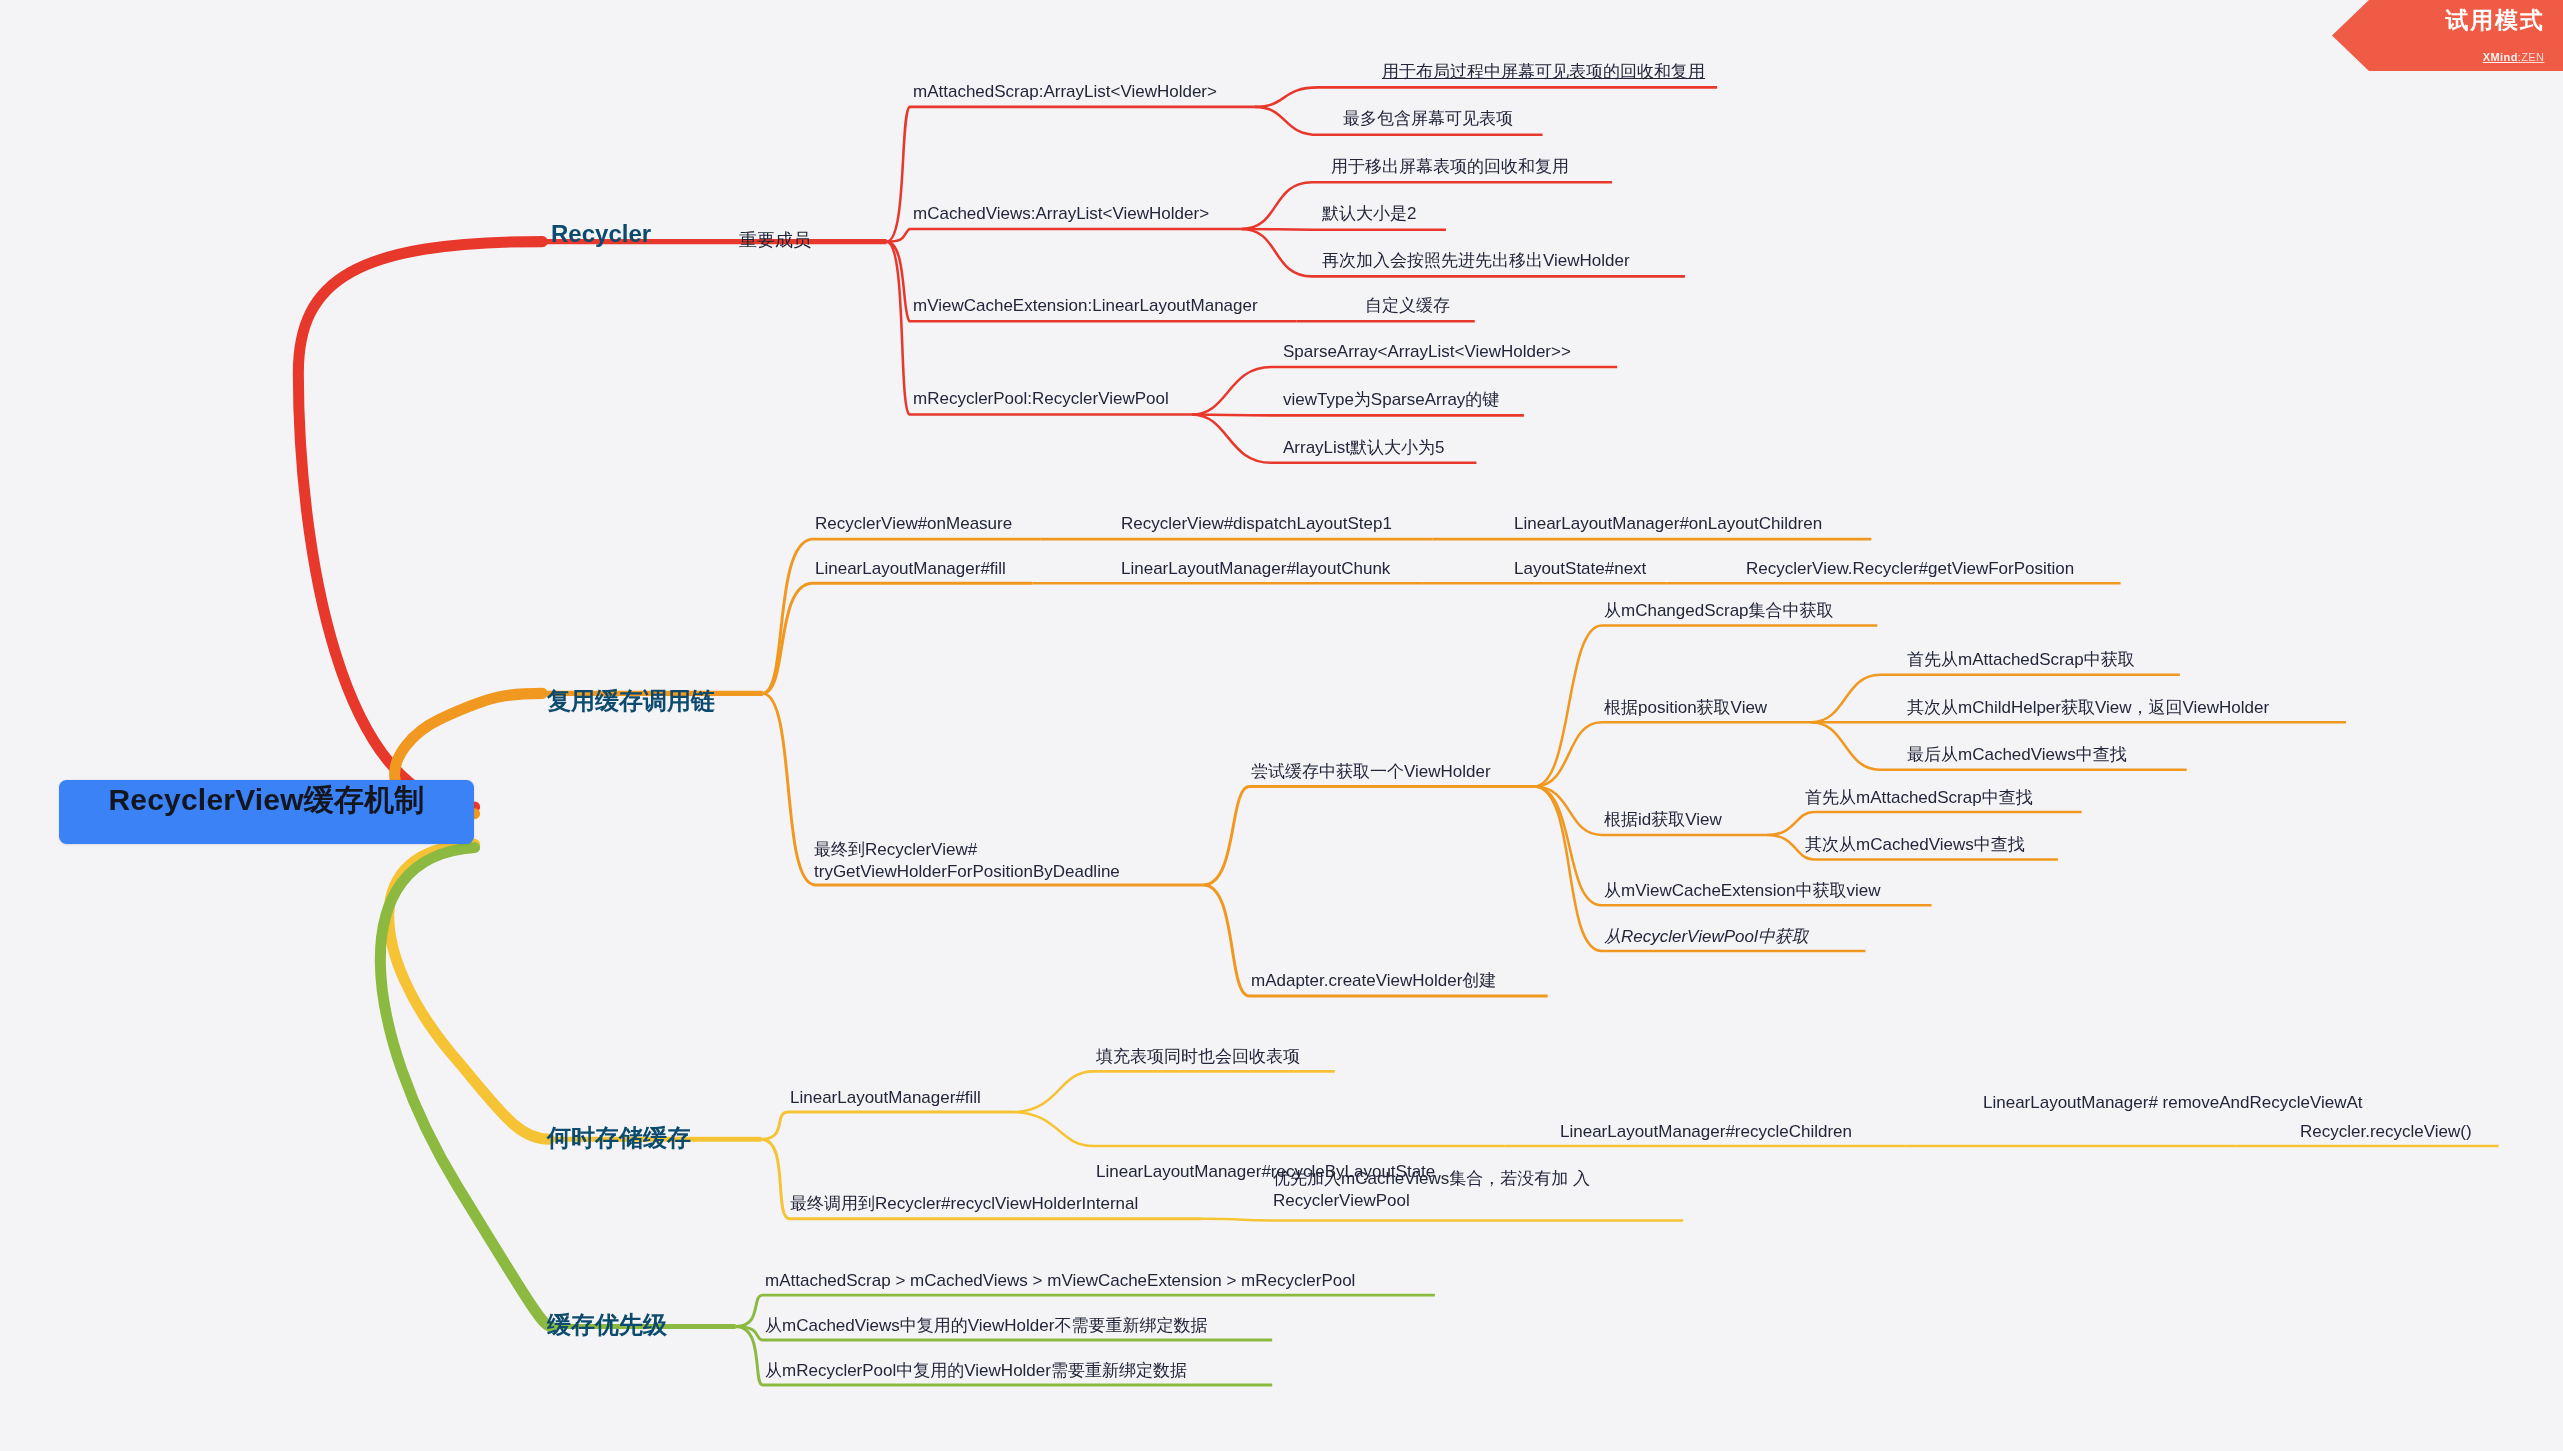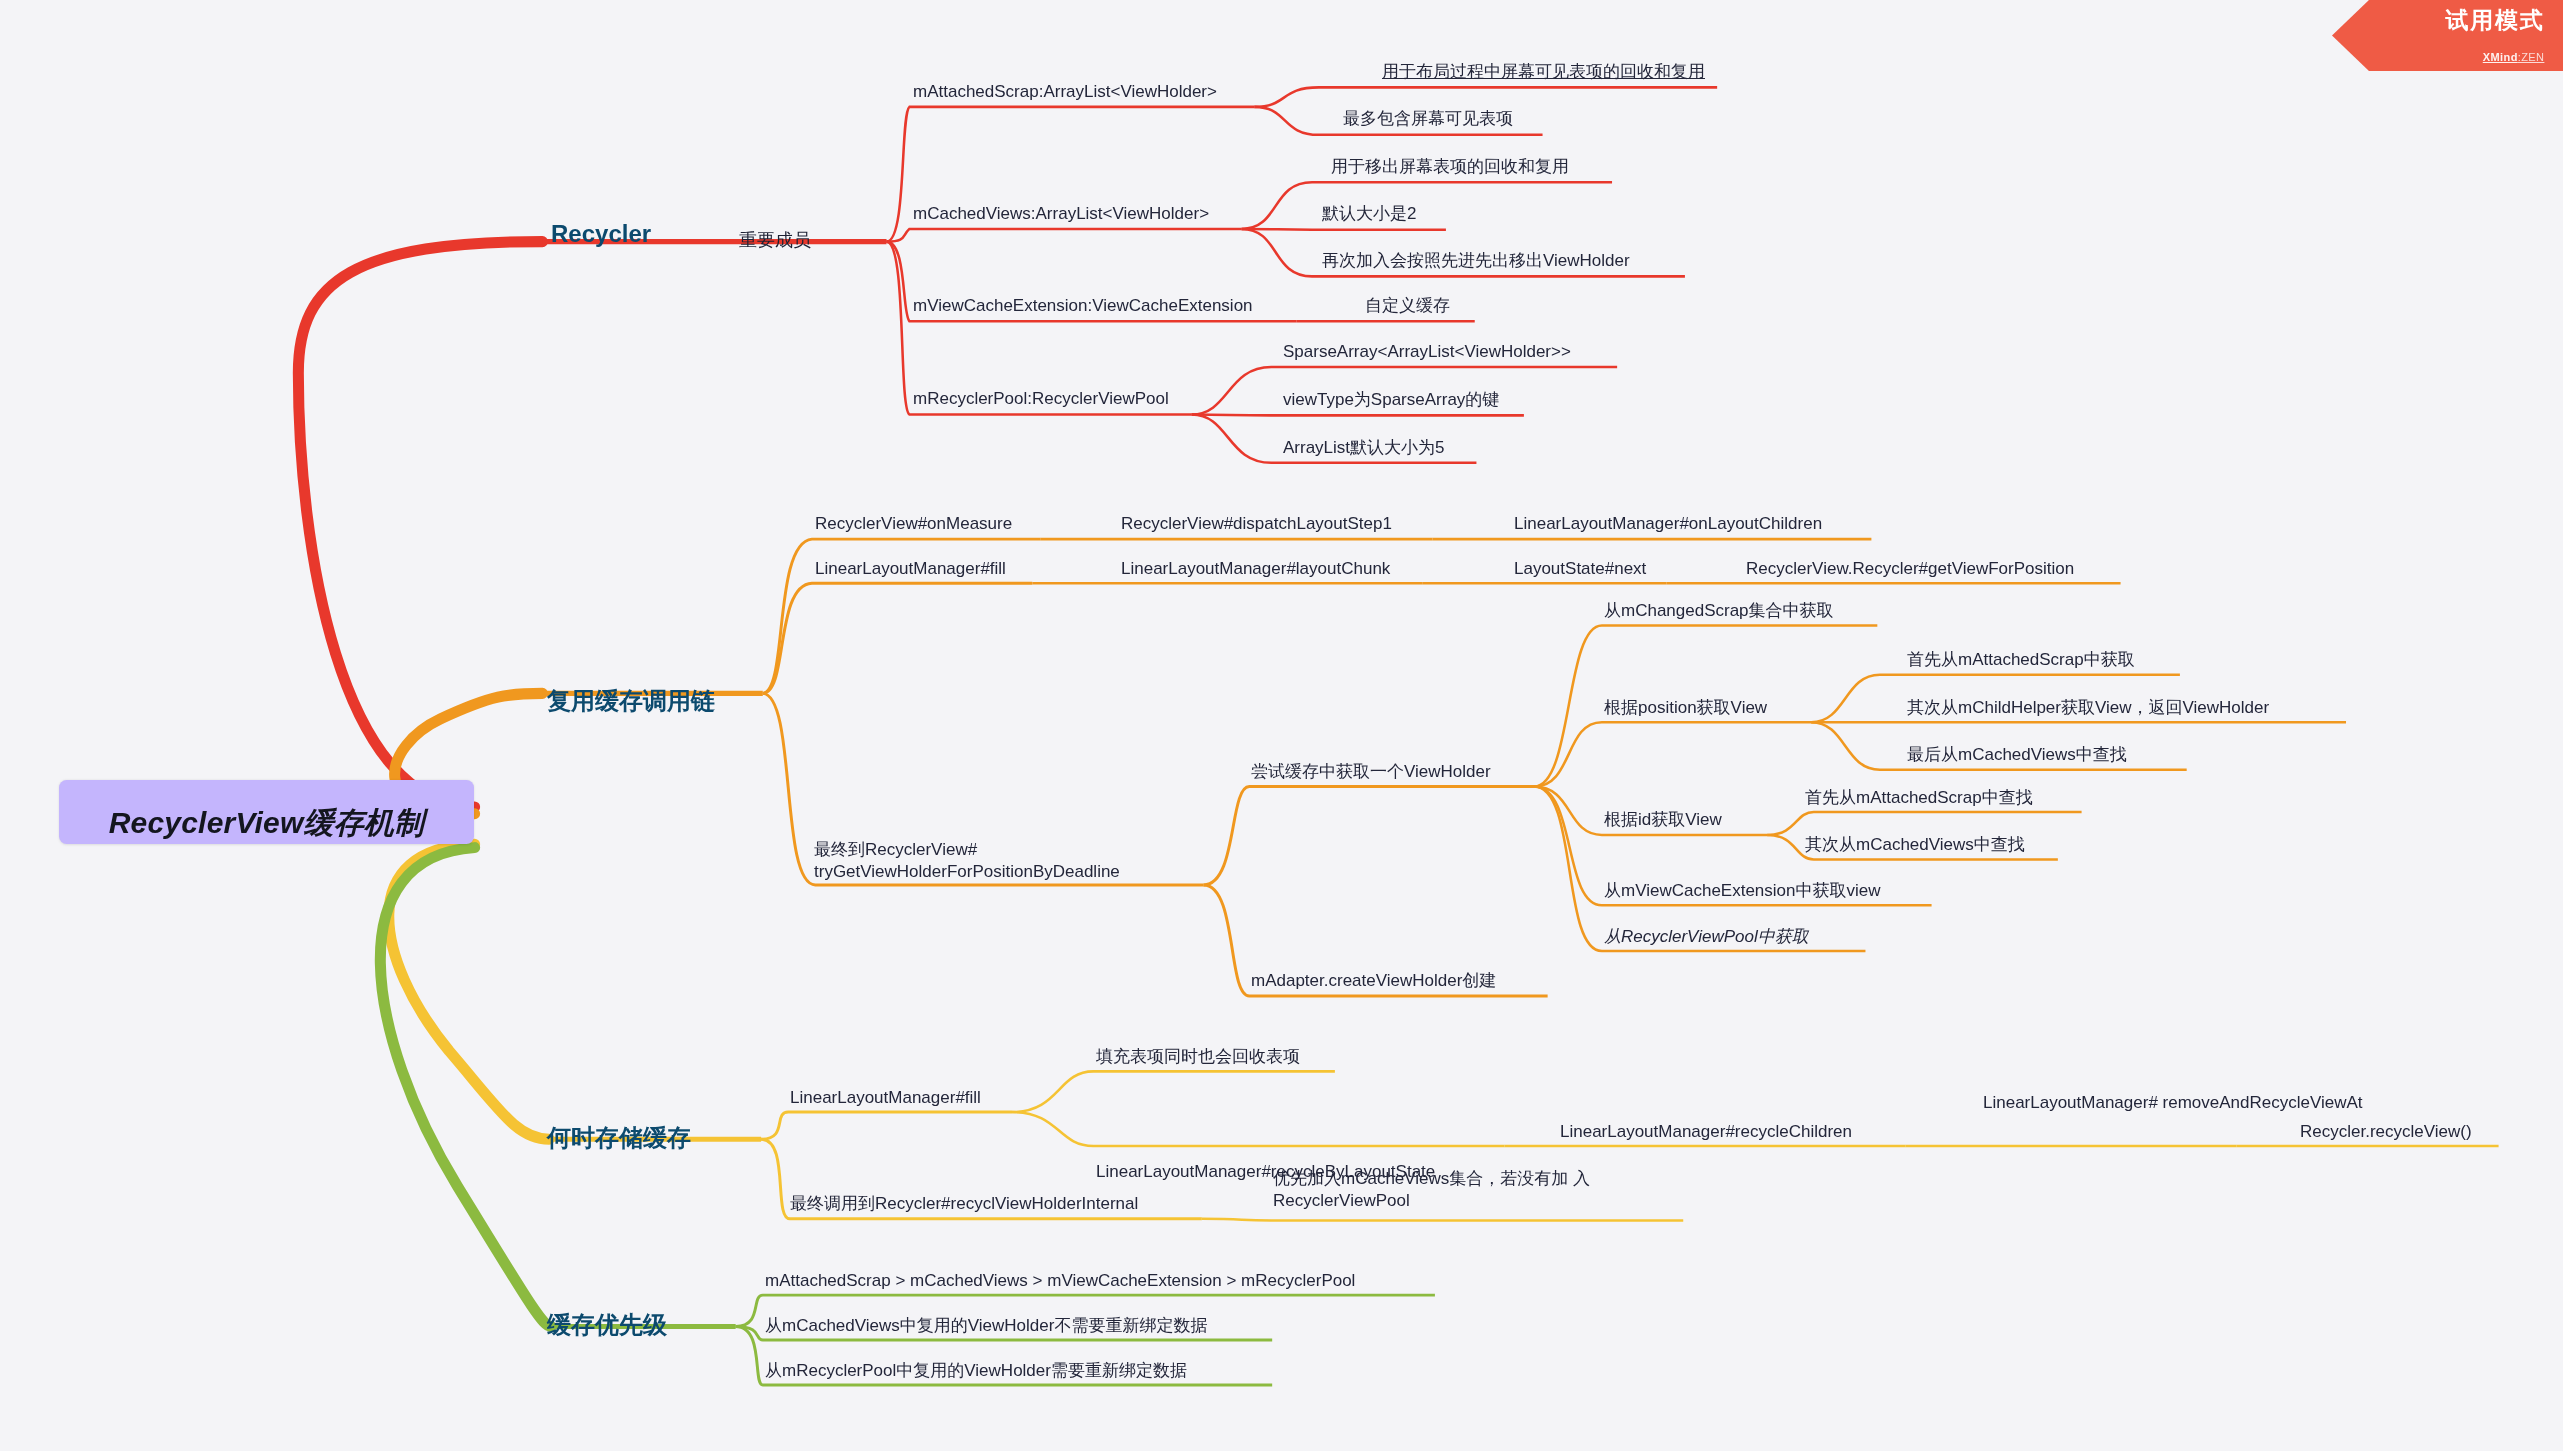--- a/index.html
+++ b/index.html
@@ -17,27 +17,26 @@
     position:absolute;
     color:#1c2033;
     white-space:pre;
     line-height:1.28;
   }
   .node.wrap{white-space:normal;}
 
   
   #central{
     position:absolute;
-    background:#c4b5fd;
+    background:#3b82f6;
     border-radius:7.6px;
     box-shadow:0 0.8px 2.5px rgba(0,0,0,.10);
-    display:flex;align-items:flex-end;justify-content:center;
+    display:flex;align-items:flex-start;justify-content:center;
     font-size:30px;font-weight:700;color:#14161f;
     letter-spacing:0.2px;
-    font-style:italic;
   }
 
   
   .lvl1{font-size:24px;font-weight:700;color:#0c4a6e;}
   
   .lvl2{font-size:18px;font-weight:400;color:#1c2033;text-align:center;}
   
   .lvl3{font-size:17px;font-weight:400;color:#23263a;}
 
   
@@ -142,21 +141,21 @@
 
   <div class="node lvl3" style="left:913px;top:81px;">mAttachedScrap:ArrayList&lt;ViewHolder&gt;</div>
   <div class="node lvl3" style="left:1382px;top:61px;text-decoration:underline;">用于布局过程中屏幕可见表项的回收和复用</div>
   <div class="node lvl3" style="left:1343px;top:108px;">最多包含屏幕可见表项</div>
 
   <div class="node lvl3" style="left:913px;top:203px;">mCachedViews:ArrayList&lt;ViewHolder&gt;</div>
   <div class="node lvl3" style="left:1331px;top:156px;">用于移出屏幕表项的回收和复用</div>
   <div class="node lvl3" style="left:1322px;top:203px;">默认大小是2</div>
   <div class="node lvl3" style="left:1322px;top:250px;">再次加入会按照先进先出移出ViewHolder</div>
 
-  <div class="node lvl3" style="left:913px;top:295px;">mViewCacheExtension:ViewCacheExtension</div>
+  <div class="node lvl3" style="left:913px;top:295px;">mViewCacheExtension:LinearLayoutManager</div>
   <div class="node lvl3" style="left:1365px;top:295px;">自定义缓存</div>
 
   <div class="node lvl3" style="left:913px;top:388px;">mRecyclerPool:RecyclerViewPool</div>
   <div class="node lvl3" style="left:1283px;top:341px;">SparseArray&lt;ArrayList&lt;ViewHolder&gt;&gt;</div>
   <div class="node lvl3" style="left:1283px;top:389px;">viewType为SparseArray的键</div>
   <div class="node lvl3" style="left:1283px;top:437px;">ArrayList默认大小为5</div>
 
   <div class="node lvl1" style="left:547px;top:678px;margin-top:8px;">复用缓存调用链</div>
 
   <div class="node lvl3" style="left:815px;top:513px;">RecyclerView#onMeasure</div>

